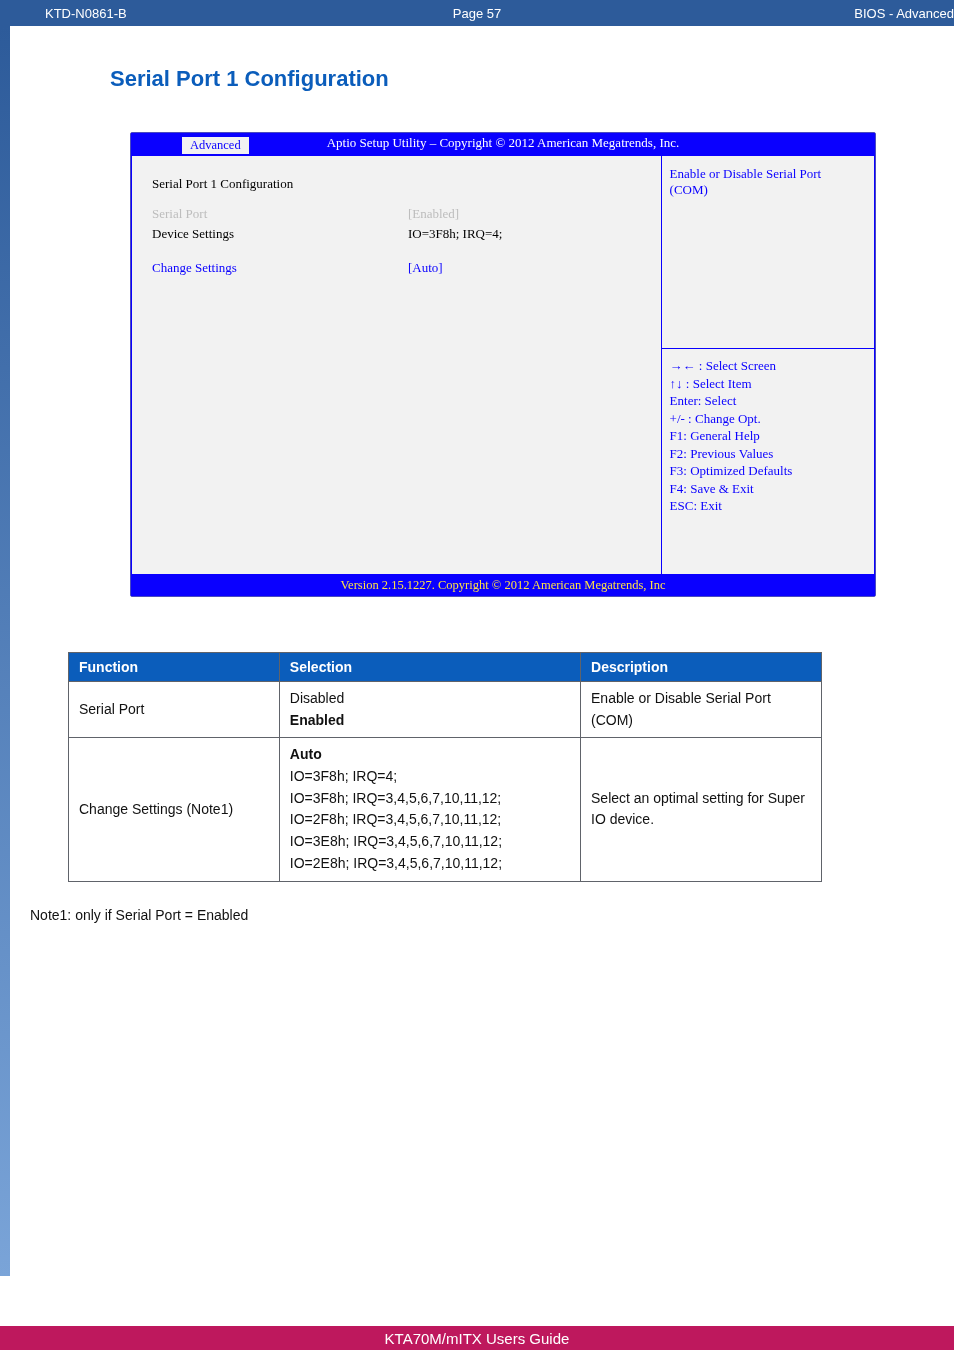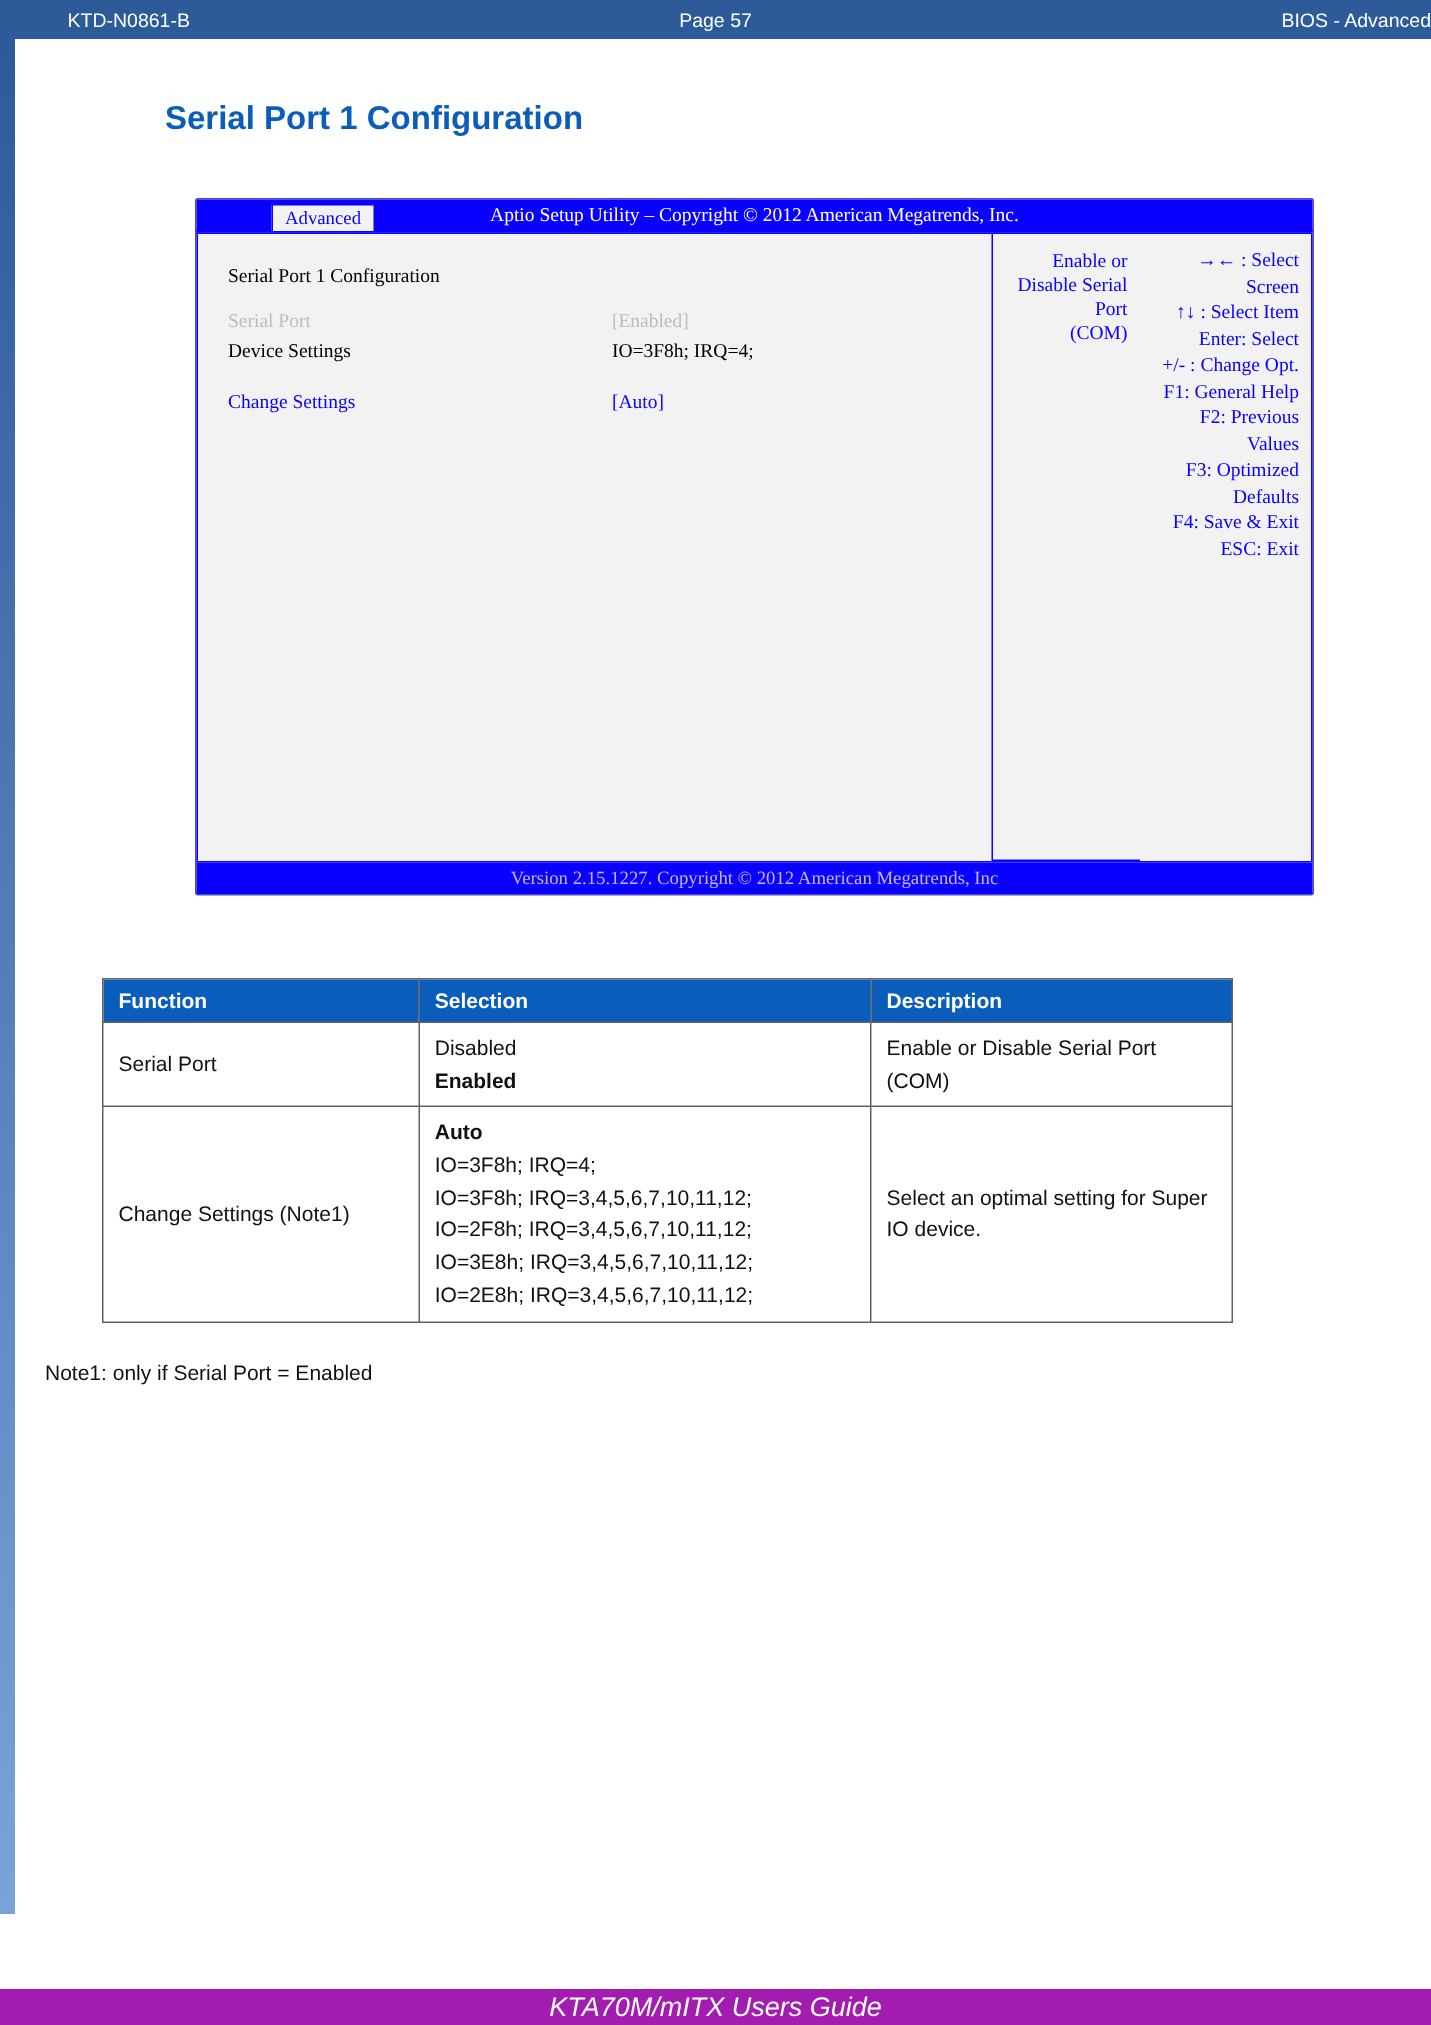--- a/index.html
+++ b/index.html
@@ -107,22 +107,21 @@
     border: 1px solid #0a00ff;
     border-right: none;
     padding: 18px 20px;
     color: #000;
     position: relative;
   }
   .bios-right {
     flex: 1;
     border: 1px solid #0a00ff;
     display: flex;
-    flex-direction: row;
-    text-align: right;
+    flex-direction: column;
   }
   .bios-right-top {
     flex: 1;
     padding: 10px 8px 8px 8px;
     border-bottom: 1px solid #0a00ff;
     color: #0a00ff;
   }
   .bios-right-bottom {
     flex: 1.2;
     padding: 8px 8px;
@@ -142,21 +141,21 @@
   }
   .hl {
     color: #0a00ff;
   }
   .sel {
     color: #bdbdbd;
   }
 
   .bios-footer {
     background: #0a00ff;
-    color: #c4b5fd;
+    color: #fde047;
     text-align: center;
     padding: 3px 0;
     font-size: 12.5px;
   }
 
   
   table.opts {
     width: 754px;
     margin-left: 38px;
     margin-top: 55px;
@@ -188,27 +187,26 @@
     color: #111;
   }
 
   
   .bottom-bar {
     position: absolute;
     bottom: 0;
     left: 0;
     width: 100%;
     height: 24px;
-    background: #a21caf;
+    background: #be185d;
     color: #fff;
-    font-size: 18px;
+    font-size: 15px;
     display: flex;
     align-items: center;
     justify-content: center;
-    font-style: italic;
   }
 </style>
 </head>
 <body>
 
 <div class="top-bar">
   <div class="left">KTD-N0861-B</div>
   <div class="center">Page 57</div>
   <div class="right">BIOS  - Advanced</div>
 </div>

